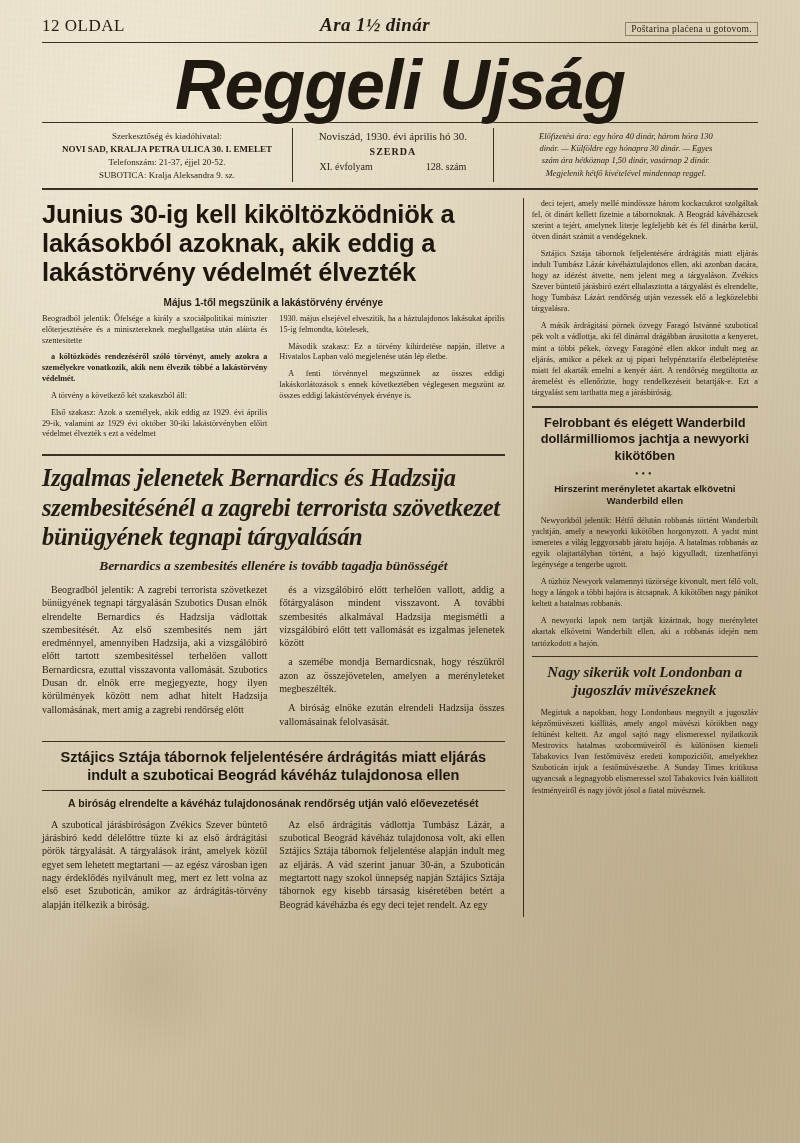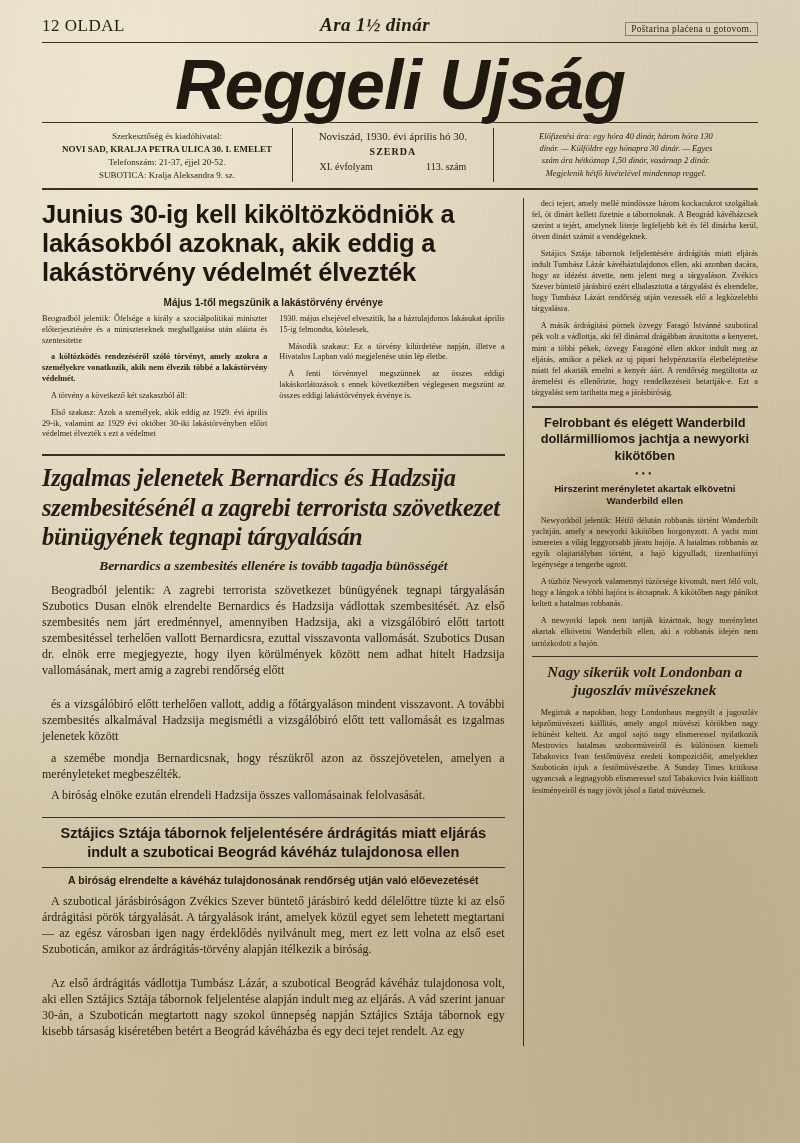--- a/index.html
+++ b/index.html
@@ -81,21 +81,21 @@
 
   h1.head2{
     font-family:"Liberation Serif", serif;
     font-weight:bold;font-style:italic;
     font-size:24.5px;line-height:1.2;margin:0 0 6px;letter-spacing:-.3px;
   }
   h2.sub2{
     font-family:"Liberation Serif", serif;font-weight:bold;font-style:italic;
     font-size:13.5px;text-align:center;line-height:1.3;margin:6px 0 8px;
   }
-  .body2{display:flex;gap:12px;font-size:12px;line-height:1.33;text-align:justify;flex-direction:column;}
+  .body2{display:flex;gap:12px;font-size:10px;line-height:1.33;text-align:justify;}
   .body2 .c{flex:1;}
   .body2 p{margin:0 0 6px;text-indent:9px;}
 
   h1.head3{
     font-family:"Liberation Sans", sans-serif;font-weight:bold;
     font-size:14.5px;text-align:center;line-height:1.25;margin:2px 0 6px;color:#1d170e;
   }
   h2.sub3{
     font-family:"Liberation Sans", sans-serif;font-weight:bold;
     font-size:10.5px;text-align:center;line-height:1.3;margin:6px 0 7px;
@@ -147,21 +147,21 @@
         <div>Szerkesztőség és kiadóhivatal:</div>
         <div class="bold">NOVI SAD, KRALJA PETRA ULICA 30. I. EMELET</div>
         <div>Telefonszám: 21-37, éjjel 20-52.</div>
         <div>SUBOTICA: Kralja Aleksandra 9. sz.</div>
       </div>
       <div class="col-c">
         <div class="date">Noviszád, 1930. évi április hó 30.</div>
         <div class="day">SZERDA</div>
         <div class="nums">
           <span>XI. évfolyam</span>
-          <span>113. szám</span>
+          <span>128. szám</span>
         </div>
       </div>
       <div class="col-r">
         <div>Előfizetési ára: egy hóra 40 dinár, három hóra 130</div>
         <div>dinár. — Külföldre egy hónapra 30 dinár. — Egyes</div>
         <div>szám ára hétköznap 1,50 dinár, vasárnap 2 dinár.</div>
         <div>Megjelenik hétfő kivételével mindennap reggel.</div>
       </div>
     </div>
 

